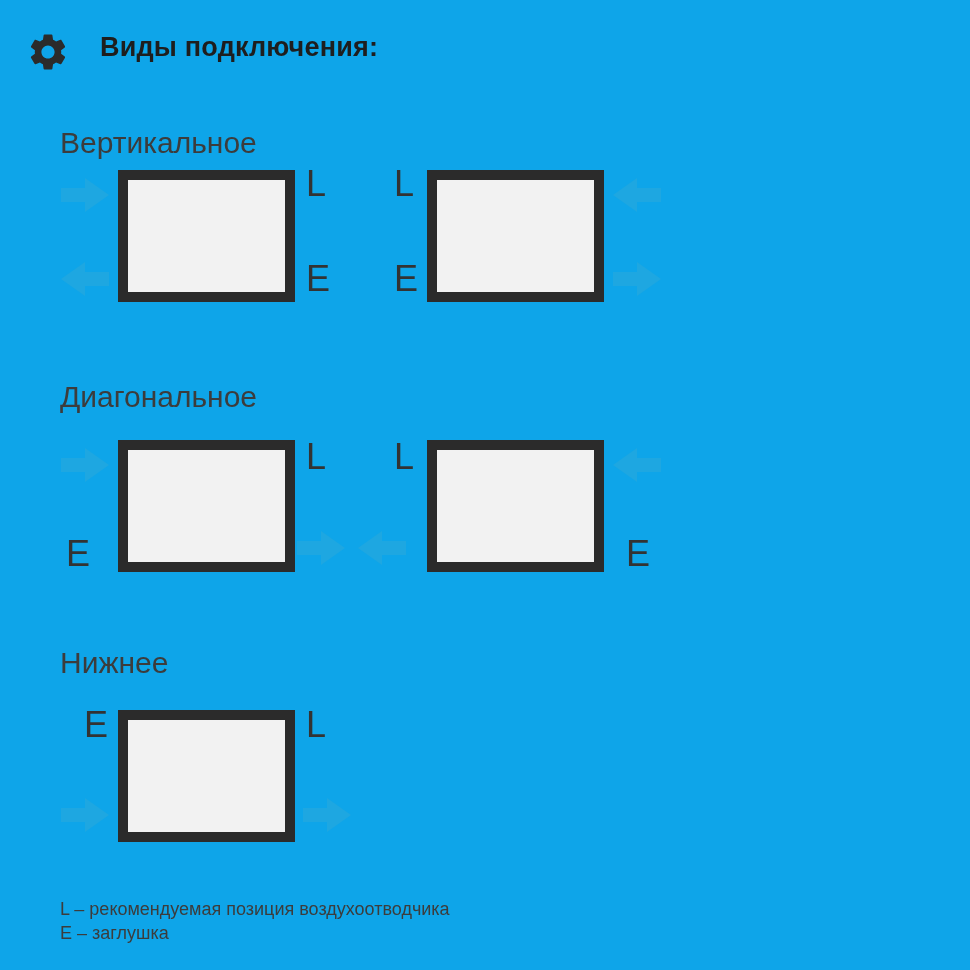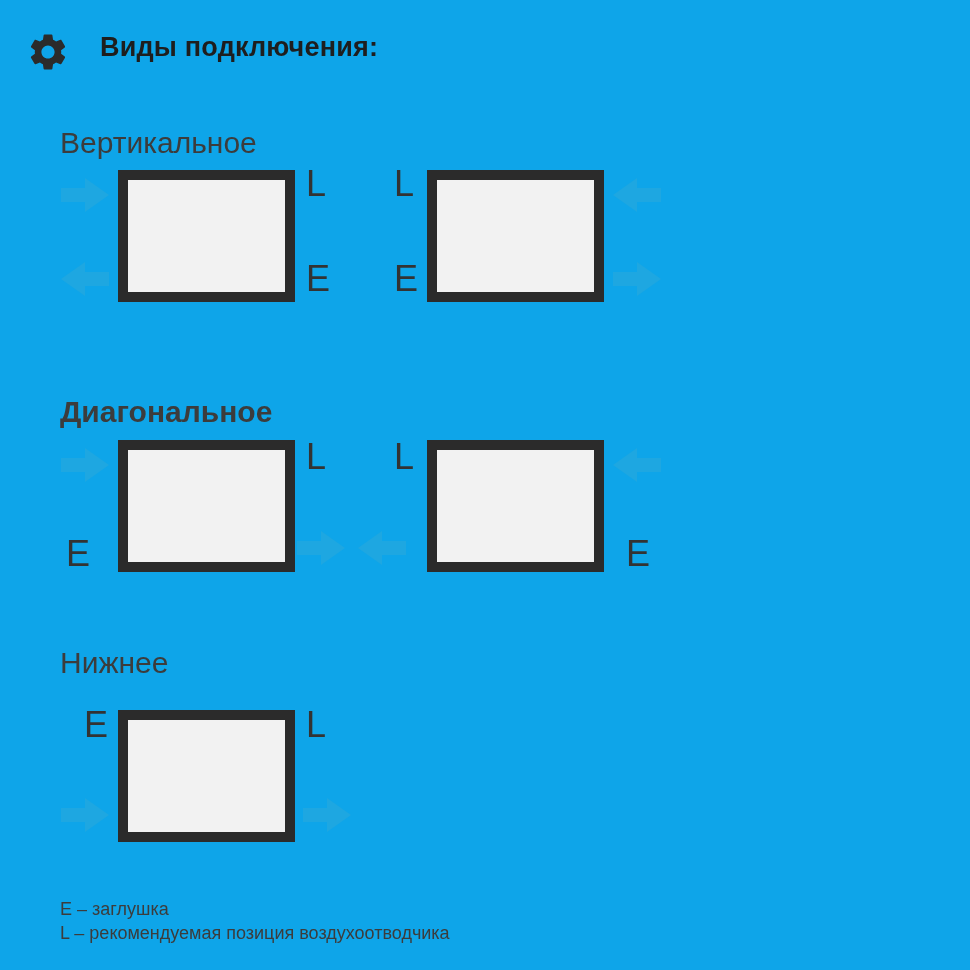--- a/index.html
+++ b/index.html
@@ -25,21 +25,21 @@
     letter-spacing:0.2px;white-space:nowrap;
   }
 
   .section-title{
     position:absolute;left:60px;
     font-size:30px;font-weight:400;color:var(--text);line-height:34px;
     white-space:nowrap;
     text-align:center;
   }
   .st-1{top:126px;}
-  .st-2{top:395px;font-weight:bold;}
+  .st-2{top:380px;}
   .st-3{top:646px;}
 
   .radiator{
     position:absolute;width:177px;height:132px;
     background:var(--radiator-fill);
     border:10px solid var(--radiator-border);
   }
   .r1{left:118px;top:170px;}
   .r2{left:427px;top:170px;}
   .r3{left:118px;top:440px;}
@@ -146,17 +146,17 @@
         <polygon fill="currentColor" points="0,12 24,12 24,2 48,19 24,36 24,26 0,26"></polygon>
       </svg>
   </div>
   <div class="arrow" style="left:302px;top:796px;">
     <svg viewBox="0 0 48 38">
         <polygon fill="currentColor" points="0,12 24,12 24,2 48,19 24,36 24,26 0,26"></polygon>
       </svg>
   </div>
 
   <div class="legend">
+    <div>L – рекомендуемая позиция воздухоотводчика</div>
     <div>E – заглушка</div>
-    <div>L – рекомендуемая позиция воздухоотводчика</div>
   </div>
 
 </div>
 
 </body></html>

